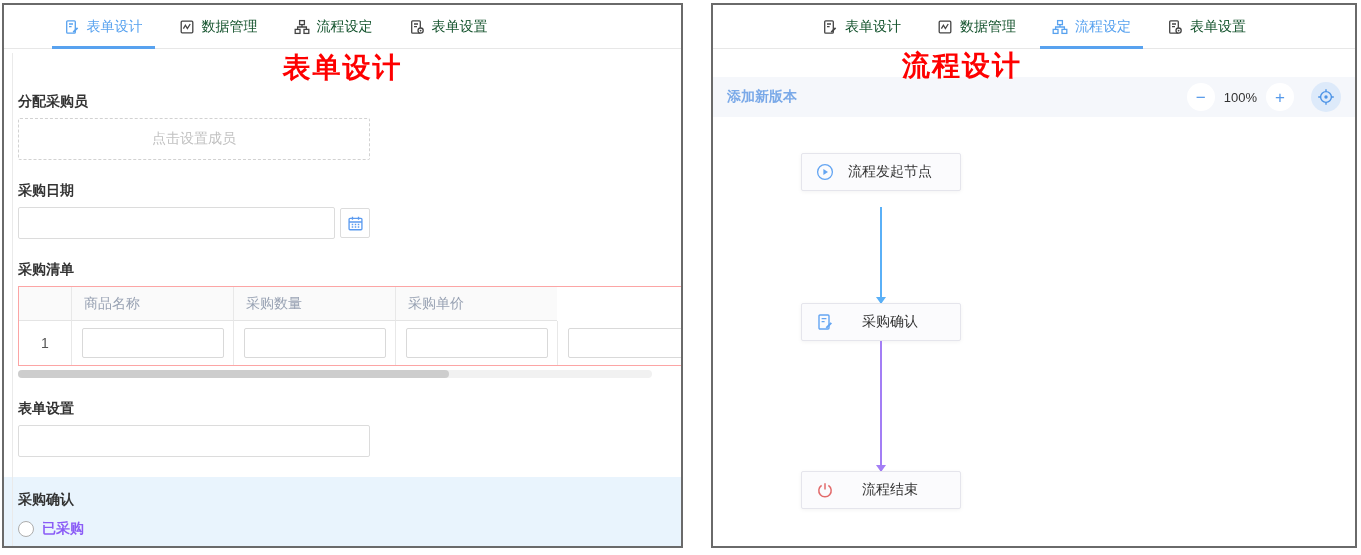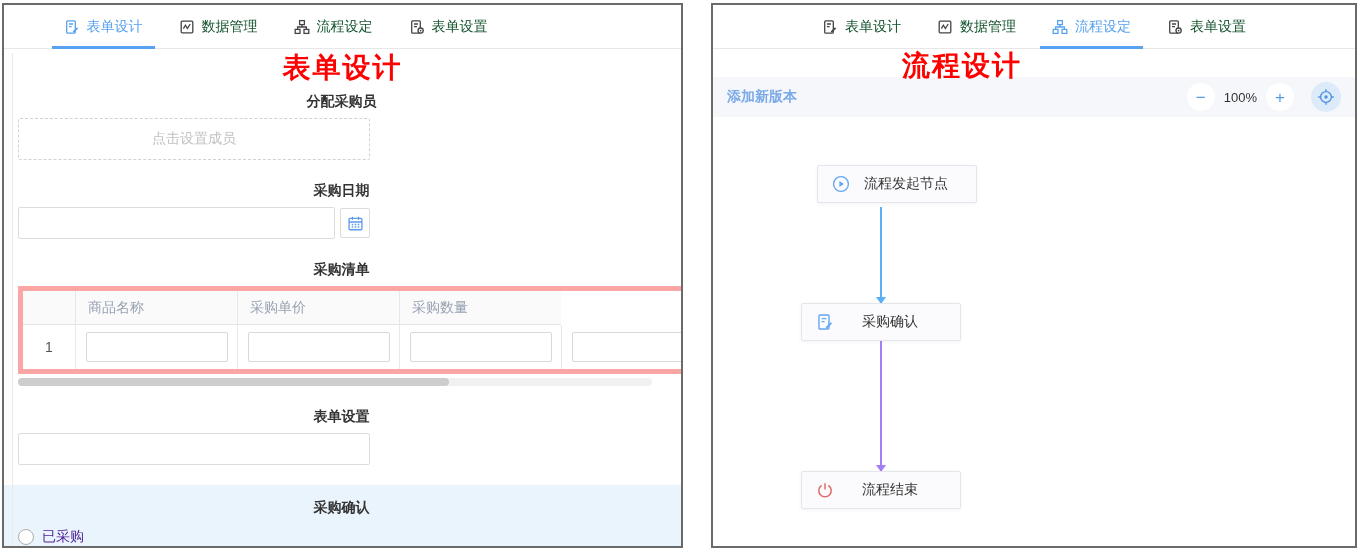--- a/index.html
+++ b/index.html
@@ -41,21 +41,21 @@
   }
   .annotation-left { height:40px; line-height:38px; text-align:center; }
   .annotation-right {
     position:absolute; top:42px; left:0; width:100%; text-align:center;
     transform:translateX(-72px); z-index:5; pointer-events:none;
   }
 
   
   .form-canvas { padding:0 16px 0 14px; position:relative; }
   .edge-line { position:absolute; left:8px; top:-40px; bottom:0; width:1px; background:#eaeaea; }
-  .fld-label { font-size:14px; font-weight:700; color:#333; margin-bottom:7px;text-align:center; }
+  .fld-label { font-size:14px; font-weight:700; color:#333; margin-bottom:7px; }
   .field-block { margin-top:22px; }
   .field-block.first { margin-top:4px; }
 
   .assign-box {
     width:352px; height:42px; border:1px dashed #d2d2d2; border-radius:2px;
     display:flex; align-items:center; justify-content:center;
     font-size:14px; color:#c2c2c2; cursor:pointer; background:#fff;
   }
   .date-row { display:flex; align-items:center; width:352px; }
   .date-input {
@@ -63,21 +63,21 @@
     font-size:14px; padding:0 8px; outline:none; background:#fff;
   }
   .date-btn {
     width:30px; height:30px; margin-left:5px; border:1px solid #dcdcdc;
     border-radius:2px; background:#fff; display:flex; align-items:center;
     justify-content:center; cursor:pointer;
   }
   .date-btn svg { width:17px; height:17px; color:#5b9bf0; }
 
   
-  .table-wrap { width:687px; overflow:hidden; border:5px solid #fca5a5; background:#fff; }
+  .table-wrap { width:687px; overflow:hidden; border:1px solid #fca5a5; background:#fff; }
   .tbl { width:700px; }
   .tbl-row { display:flex; }
   .tbl-head .cell {
     height:34px; line-height:33px; font-size:14px; color:#98a2b3;
     background:#fafafa; padding-left:12px; border-bottom:1px solid #e4e4e4;
   }
   .cell { border-left:1px solid #e8e8e8; }
   .cell:first-child { border-left:none; }
   .cell.idx { width:52px; padding-left:0; text-align:center; }
   .cell.col { width:162px; }
@@ -93,21 +93,21 @@
   .total-input {
     width:352px; height:32px; border:1px solid #dcdcdc; border-radius:2px;
     font-size:14px; padding:0 8px; outline:none; background:#fff;
   }
 
   
   .confirm-section {
     margin:20px -16px 0 -14px; background:#e9f4fd;
     padding:14px 16px 20px 14px;
   }
-  .radio-row { display:flex; align-items:center; gap:8px; margin-top:11px; font-size:14px; color:#4c1d95; cursor:pointer; }
+  .radio-row { display:flex; align-items:center; gap:8px; margin-top:11px; font-size:14px; color:#8b5cf6; cursor:pointer;font-weight:bold; }
   .radio {
     width:16px; height:16px; border-radius:50%; background:#fff;
     border:1px solid #adadad; display:inline-flex; align-items:center; justify-content:center;
   }
 
   
   .flow-toolbar {
     margin-top:28px; height:40px; background:#f5f7fb;
     display:flex; align-items:center; padding:0 14px; position:relative;
   }
@@ -128,21 +128,21 @@
   
   .flow-canvas { position:relative; height:430px; background:#fff; }
   .flow-node {
     position:absolute; left:88px; width:160px; height:38px;
     background:#fbfbfd; border:1px solid #e5e5ec; border-radius:2px;
     box-shadow:0 1px 4px rgba(0,0,0,.05);
     display:flex; align-items:center; padding:0 14px; cursor:pointer;
   }
   .flow-node .n-icon { width:18px; height:18px; flex:0 0 18px; }
   .flow-node .n-label { flex:1; text-align:center; font-size:14px; color:#333; }
-  .node-start  { top:48px;margin-left:16px; }
+  .node-start  { top:36px; }
   .node-middle { top:186px; }
   .node-end    { top:354px; }
   .n-icon.blue { color:#64a5f2; }
   .n-icon.red  { color:#e26a6a; }
 
   .arrow { position:absolute; left:167px; width:2px; }
   .arrow::after {
     content:""; position:absolute; bottom:-1px; left:-4px;
     border-left:5px solid transparent; border-right:5px solid transparent;
     border-top:7px solid currentColor;
@@ -217,22 +217,22 @@
       </div>
     </div>
 
     <div class="field-block">
       <div class="fld-label">采购清单</div>
       <div class="table-wrap">
         <div class="tbl">
           <div class="tbl-row tbl-head">
             <div class="cell idx"></div>
             <div class="cell col">商品名称</div>
+            <div class="cell col">采购数量</div>
             <div class="cell col">采购单价</div>
-            <div class="cell col">采购数量</div>
           </div>
           <div class="tbl-row tbl-body">
             <div class="cell idx">1</div>
             <div class="cell col">
                 <input class="cell-input" value="" style="">
               </div>
             <div class="cell col">
                 <input class="cell-input" value="" style="">
               </div>
             <div class="cell col">

